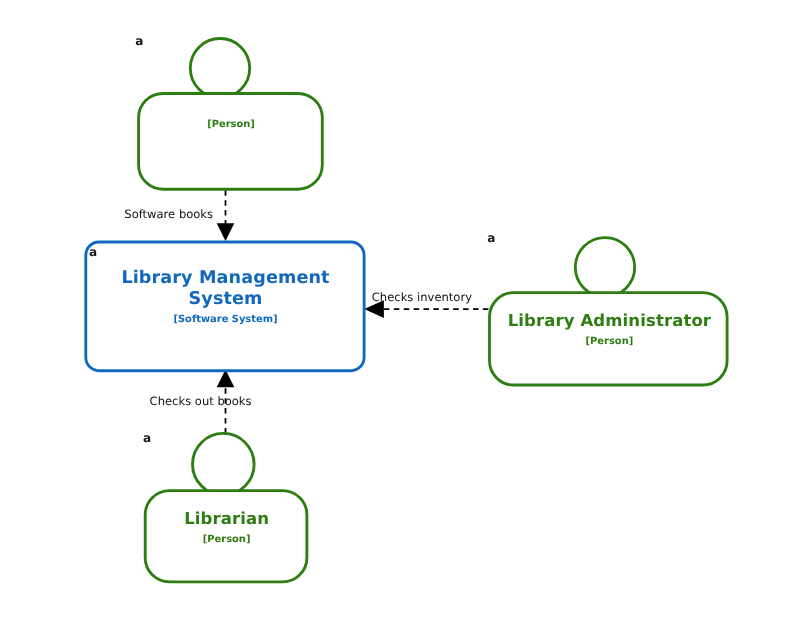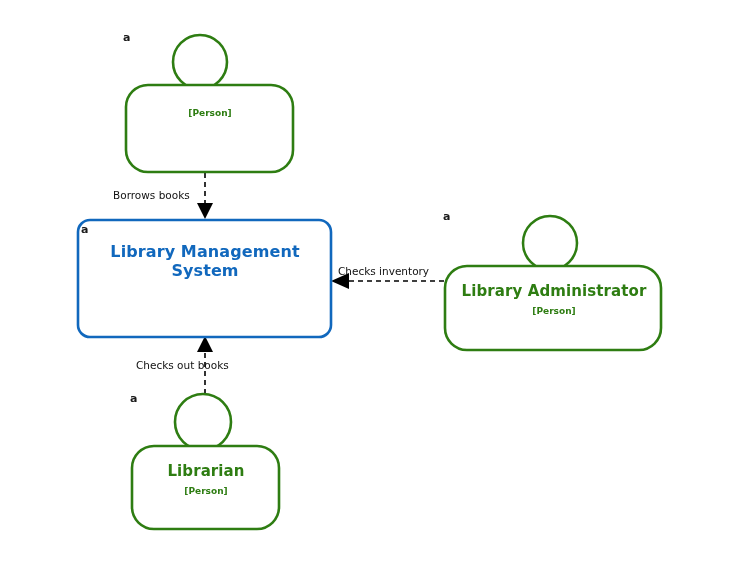--- a/index.html
+++ b/index.html
@@ -106,21 +106,21 @@
       <line x1="205" y1="394" x2="205" y2="350" stroke="#000000" stroke-width="1.6" stroke-dasharray="5,4"></line>
       <polygon points="205,336 197,352 213,352" fill="#000000"></polygon>
     </g>
 
     <g>
       <line x1="444" y1="281" x2="348" y2="281" stroke="#000000" stroke-width="1.6" stroke-dasharray="5,4"></line>
       <polygon points="331,281 349,273 349,289" fill="#000000"></polygon>
     </g>
   </svg>
 
-  <div class="edge-label" style="left:113px; top:189px;">Borrows books</div>
+  <div class="edge-label" style="left:113px; top:189px;">Software books</div>
 
   <div class="edge-label" style="left:338px; top:265px;">Checks inventory</div>
 
   <div class="edge-label" style="left:104px; top:359px;margin-left:32px;">Checks out books</div>
 
   <div class="node person" style="left:110px; top:28px; width:200px; height:152px;">
     <svg class="node-shape" width="200" height="152" viewBox="0 0 200 152">
 
       <circle cx="90" cy="34" r="27" fill="#ffffff" stroke="#2E7D12" stroke-width="2.6"></circle>
 
@@ -131,20 +131,21 @@
     </div>
   </div>
   <div class="corner-marker" style="left:123px; top:32px;">a</div>
 
   <div class="node system" style="left:76px; top:218px; width:258px; height:122px;">
     <svg class="node-shape" width="258" height="122" viewBox="0 0 258 122">
       <rect x="2" y="2" width="253" height="117" rx="12" ry="12" fill="#ffffff" stroke="#1168BD" stroke-width="2.6"></rect>
     </svg>
     <div class="node-text" style="top:24px;">
       <div class="node-title">Library Management System</div>
+      <div class="node-subtitle">[Software System]</div>
     </div>
   </div>
   <div class="corner-marker" style="left:81px; top:224px;">a</div>
 
   <div class="node person" style="left:430px; top:210px; width:248px; height:148px;">
     <svg class="node-shape" width="248" height="148" viewBox="0 0 248 148">
       <circle cx="120" cy="33" r="27" fill="#ffffff" stroke="#2E7D12" stroke-width="2.6"></circle>
       <rect x="15" y="56" width="216" height="84" rx="22" ry="22" fill="#ffffff" stroke="#2E7D12" stroke-width="2.6"></rect>
     </svg>
     <div class="node-text" style="top:72px;">

